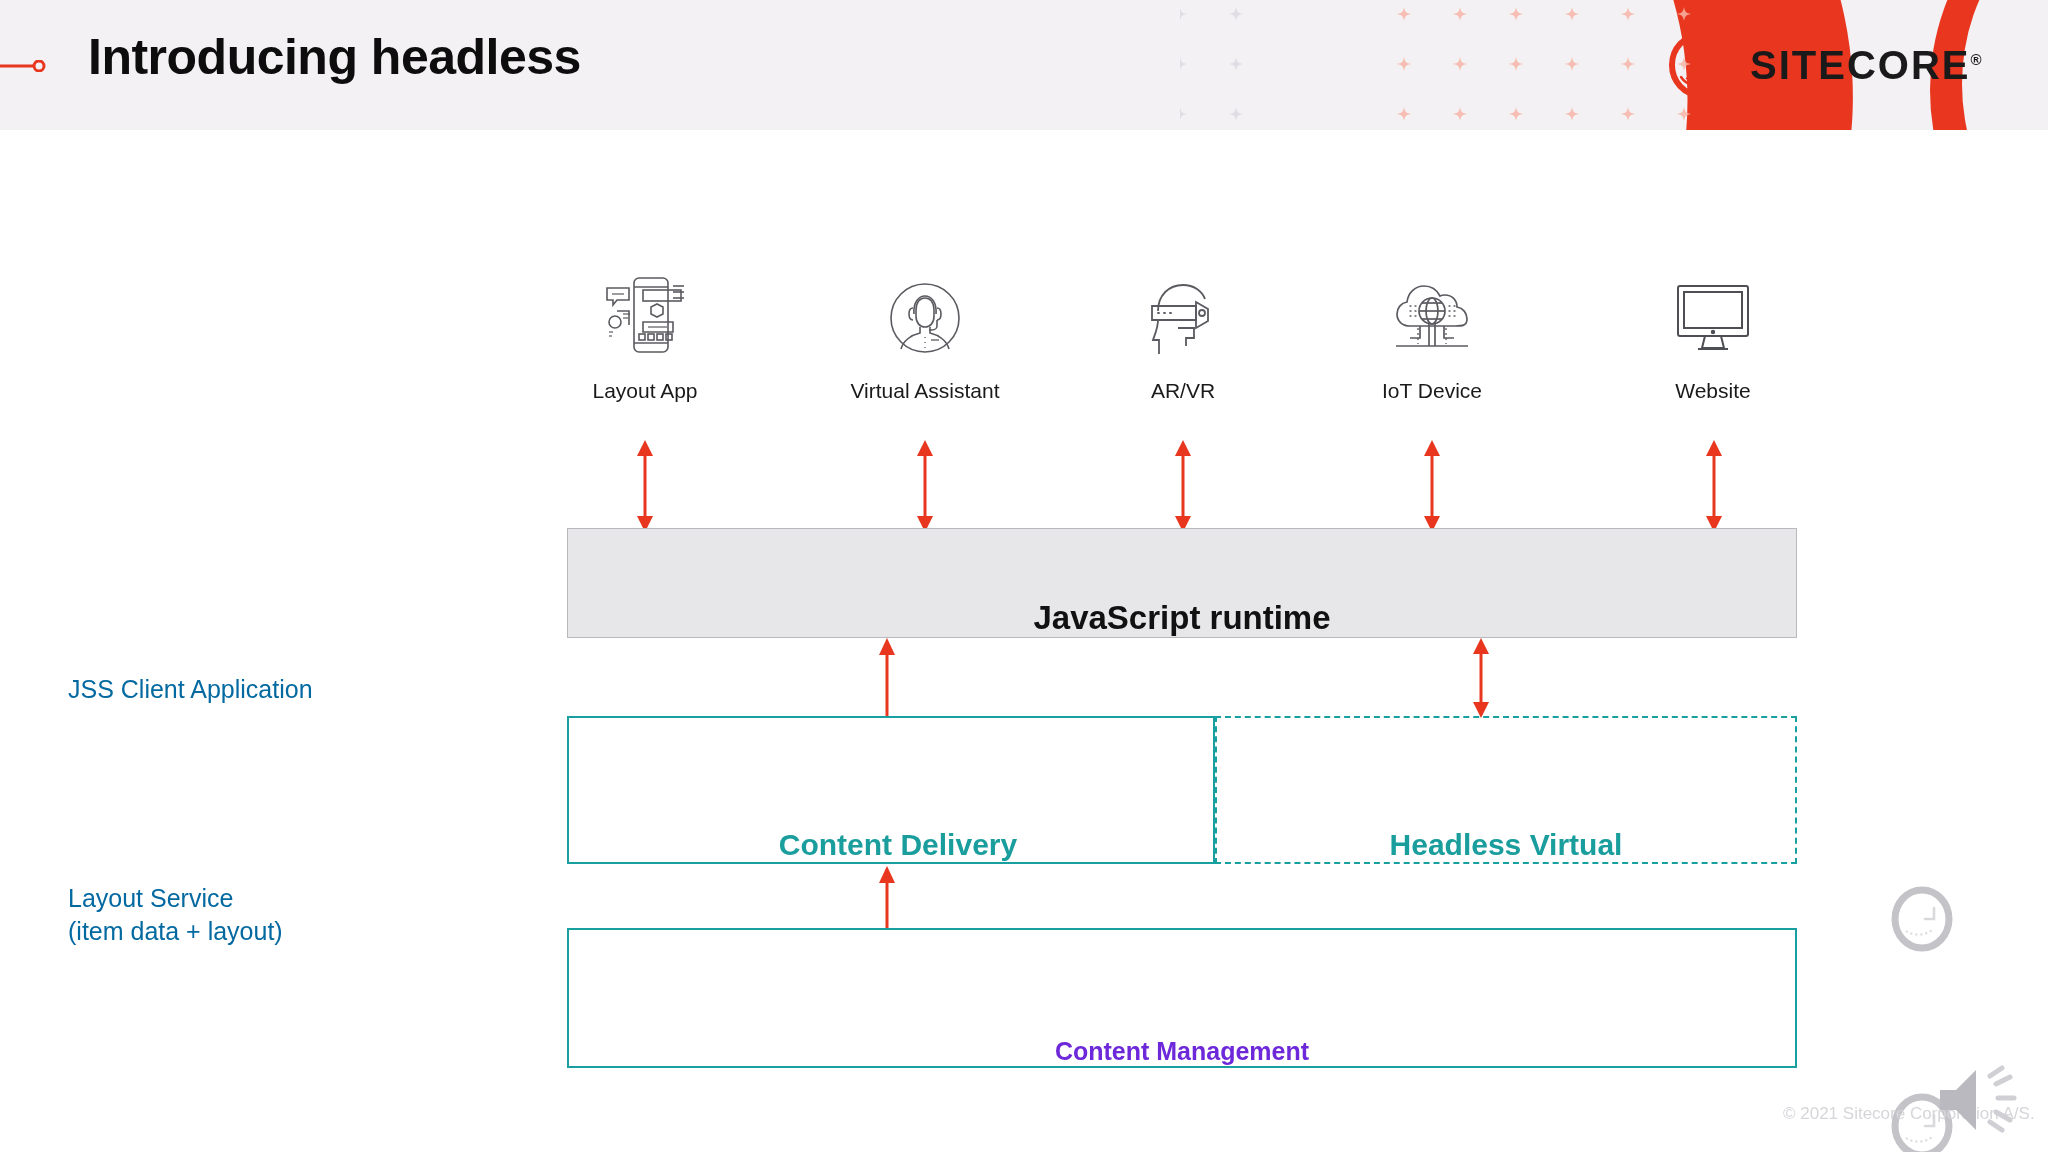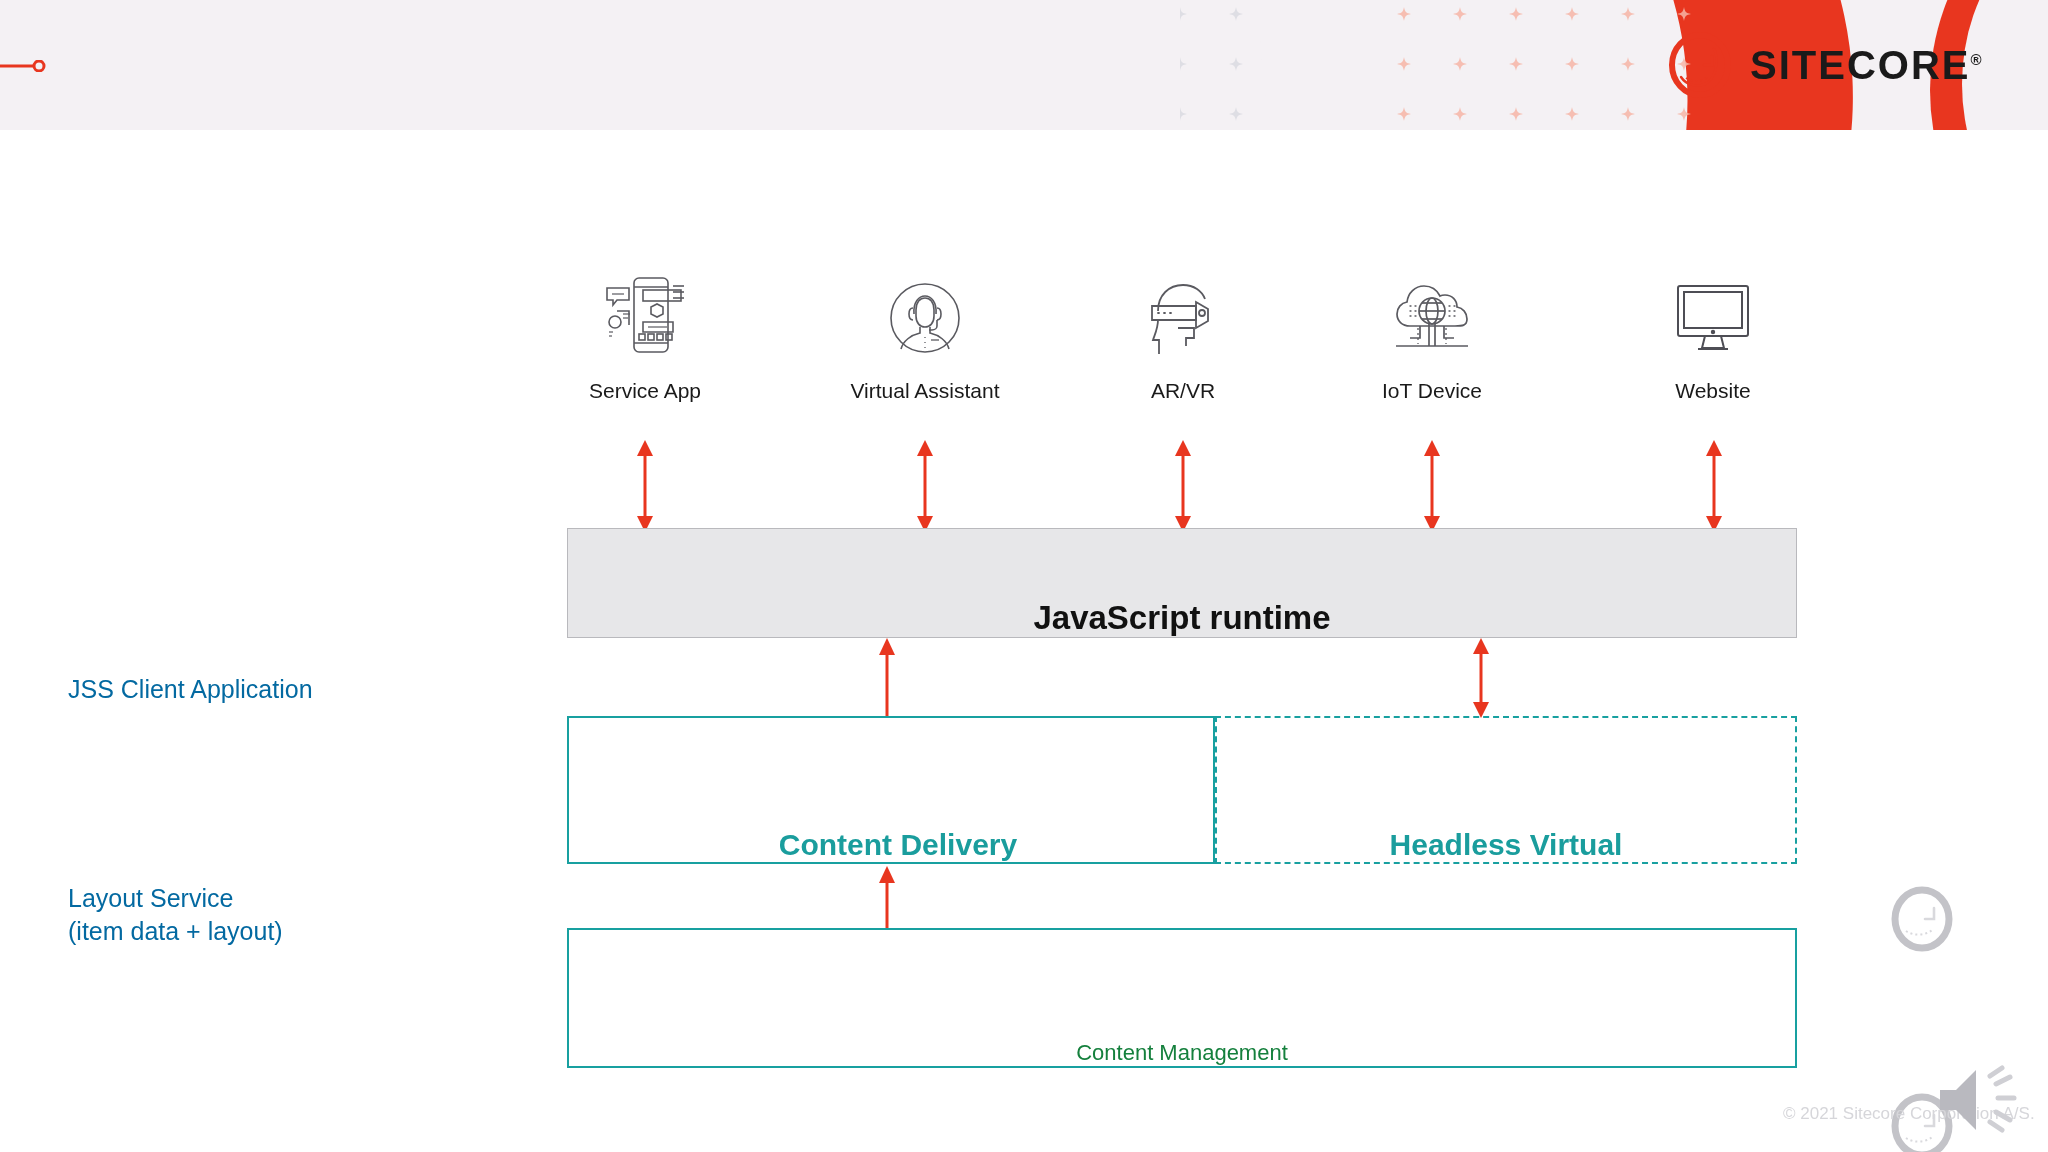--- a/index.html
+++ b/index.html
@@ -164,23 +164,23 @@
   .box-hs {
     background: transparent;
     border: 2.5px dashed #18a0a0;
     color: #1a9d9d;
     font-size: 30px;
     font-weight: bold;
   }
   .box-cm {
     background: #ffffff;
     border: 2.5px solid #18a0a0;
-    color: #15803d;
-    font-size: 22px;
-    font-weight: normal;
+    color: #6d28d9;
+    font-size: 25px;
+    font-weight: bold;
   }
 
   .row-label {
     position: absolute;
     font-size: 25px;
     color: #0369a1;
     line-height: 1.32;
     white-space: pre-line;
   }
 
@@ -270,20 +270,21 @@
   </svg>
 
   <div class="header-swoosh2"></div>
   <div class="header-swoosh2-inner"></div>
 
   <svg class="title-bullet" viewBox="0 0 48 12" xmlns="http://www.w3.org/2000/svg">
     <line x1="0" y1="6" x2="33" y2="6" stroke="#e8361f" stroke-width="3"></line>
     <circle cx="39" cy="6" r="5" fill="none" stroke="#e8361f" stroke-width="3"></circle>
   </svg>
 
+  <div class="slide-title">Introducing headless</div>
 
   <div class="logo-wrap">
     <svg width="64" height="66" viewBox="0 0 64 66" xmlns="http://www.w3.org/2000/svg">
       <ellipse cx="32" cy="33" rx="28" ry="30" fill="none" stroke="#e8361f" stroke-width="6"></ellipse>
       <path d="M46 17 C50 24 50 42 40 50 C31 57 18 53 13 45" fill="none" stroke="#e8361f" stroke-width="2.4" stroke-linecap="round"></path>
       <path d="M44 24 L44 33 L36 33" fill="none" stroke="#e8361f" stroke-width="2.4" stroke-linecap="round"></path>
       <path d="M18 46 C24 50 34 50 40 45" fill="none" stroke="#e8361f" stroke-width="1.8" stroke-dasharray="2 3"></path>
     </svg>
     <div class="logo-word"><span>SITECORE</span><sup>®</sup></div>
   </div>
@@ -319,21 +320,21 @@
           <line x1="6" y1="62" x2="9" y2="62"></line>
         </g>
         <g>
           <rect x="36" y="60" width="6" height="6"></rect>
           <rect x="45" y="60" width="6" height="6"></rect>
           <rect x="54" y="60" width="6" height="6"></rect>
           <rect x="63" y="60" width="6" height="6"></rect>
         </g>
       </svg>
     </div>
-    <div class="channel-label">Service App</div>
+    <div class="channel-label">Layout App</div>
   </div>
 
   <div class="channel" style="left:825px; top:140px;">
     <div class="channel-icon">
       <svg width="76" height="76" viewBox="0 0 76 76" xmlns="http://www.w3.org/2000/svg" fill="none" stroke="#5a5a60" stroke-width="1.6">
         <circle cx="38" cy="38" r="34"></circle>
         <path d="M27 34 c-1 -12 5 -18 11 -18 c6 0 12 6 11 18"></path>
         <path d="M29 30 c0 -8 4 -12 9 -12 c5 0 9 4 9 12 l0 6 c0 7 -4 11 -9 11 c-5 0 -9 -4 -9 -11 z"></path>
         <path d="M26 28 c-3 0 -4 3 -4 6 c0 3 1 6 4 6"></path>
         <path d="M50 28 c3 0 4 3 4 6 c0 3 -1 6 -4 6"></path>

